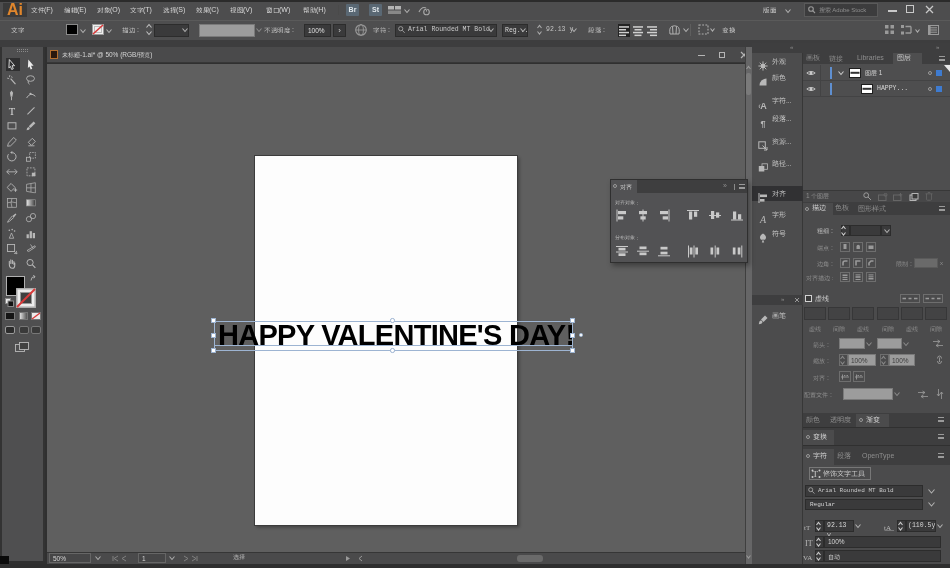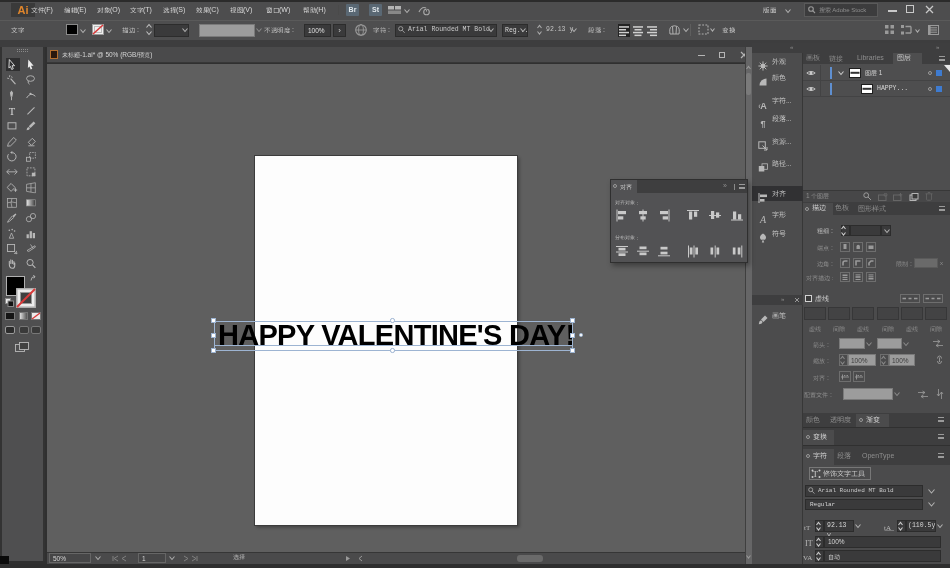--- a/index.html
+++ b/index.html
@@ -95,21 +95,21 @@
       <path id="u9699" d="M48 50H83V58H48ZM48 36H83V44H48ZM74 12C80 17 86 25 88 30L94 27C91 22 85 14 80 9ZM46 68C43 76 38 82 33 87C34 88 37 90 38 91C44 86 50 78 53 70ZM76 71C82 77 88 85 90 90L96 87C94 82 88 74 82 68ZM62 4V30H43C48 26 52 18 56 11L49 10C46 16 41 23 36 28C38 28 40 30 42 30L42 63H62V88C62 89 62 90 60 90C59 90 55 90 51 90C52 92 53 94 53 96C59 96 63 96 66 95C68 94 69 92 69 88V63H90V30H69V4ZM8 8V96H15V15H28C26 22 23 31 20 38C28 46 30 53 30 58C30 61 29 64 27 65C26 66 26 66 24 66C23 66 21 66 18 66C20 68 20 71 20 72C22 73 25 73 27 72C29 72 31 72 32 70C35 68 36 64 36 59C36 52 34 45 27 37C31 29 34 19 37 11L32 8L31 8Z"></path>
       <path id="u9762" d="M39 55H60V66H39ZM39 48V37H60V48ZM39 72H60V84H39ZM6 11V18H44C44 22 43 27 42 30H10V96H18V91H82V96H90V30H49L53 18H94V11ZM18 84V37H32V84ZM82 84H67V37H82Z"></path>
       <path id="u9884" d="M67 38V58C67 69 65 82 41 90C43 92 45 94 46 96C71 86 74 71 74 59V38ZM72 79C79 84 87 91 91 96L96 91C92 86 84 79 78 75ZM9 27C15 31 23 37 28 41H4V48H20V87C20 88 20 89 18 89C17 89 12 89 7 89C8 91 9 94 10 96C16 96 21 96 24 94C27 93 28 91 28 87V48H38C36 53 34 59 33 62L38 64C41 58 44 50 47 42L42 41L41 41H34L36 38C34 37 31 34 27 32C33 26 39 19 44 12L39 8L38 9H6V16H33C30 20 26 25 22 28L13 22ZM50 25V73H57V32H85V73H92V25H72L76 15H96V8H46V15H68C67 18 66 22 65 25Z"></path>
       <path id="u9898" d="M18 26H38V34H18ZM18 14H38V21H18ZM11 8V40H45V8ZM70 35C69 61 67 74 46 80C47 82 49 84 49 85C72 78 75 63 76 35ZM73 69C79 74 87 80 91 85L95 80C91 76 84 70 77 65ZM12 58C12 72 10 84 3 92C5 93 8 95 9 96C12 91 15 85 16 78C25 92 40 94 61 94H94C94 92 95 89 96 87C90 88 66 88 62 88C50 88 40 87 32 84V69H48V64H32V53H50V47H5V53H25V80C22 78 20 74 18 70C18 67 19 62 19 58ZM54 24V66H60V30H84V66H91V24H72C73 22 74 18 76 15H96V9H50V15H68C67 18 66 22 65 24Z"></path>
       <path id="u989c" d="M70 37C70 73 68 85 43 91C44 92 46 95 47 96C74 89 76 75 76 37ZM40 42C34 47 24 52 16 54C18 56 19 58 20 59C30 56 40 51 46 45ZM43 70C37 78 25 84 13 88C15 90 17 92 18 94C31 89 43 82 50 72ZM74 80C80 85 88 92 92 96L96 91C92 87 84 80 78 76ZM54 27V74H60V33H85V74H91V27H72C74 24 75 20 77 16H95V10H51V16H70C69 20 68 24 66 27ZM23 6C24 8 25 11 26 14H7V20H50V14H33C32 11 31 7 29 4ZM42 55C36 62 25 68 15 71C16 66 16 60 16 56V41H49V34H39C41 31 43 27 45 23L39 21C38 25 35 31 33 34H20L25 33C24 29 22 24 19 21L14 23C16 26 18 31 19 34H9V56C9 66 8 82 3 92C5 93 8 95 9 96C12 89 14 80 15 71C17 72 18 75 19 76C30 72 41 66 48 58Z"></path>
       <path id="u9970" d="M43 42V82H50V48H64V96H71V48H85V74C85 75 85 75 84 75C83 75 79 75 75 75C76 77 77 80 77 82C83 82 87 82 89 81C92 79 92 77 92 74V42H71V24H94V17H56C57 13 59 10 60 6L53 4C50 15 45 26 39 34C40 34 44 36 45 37C48 34 51 29 53 24H64V42ZM15 4C13 19 9 34 3 43C5 44 8 46 9 48C12 42 15 34 18 26H32C31 31 29 36 27 40L33 42C36 37 39 28 41 21L36 19L35 20H19C20 15 21 10 22 6ZM17 95V95C19 93 22 90 38 78C38 76 36 73 36 72L24 80V40H17V80C17 85 14 88 13 90C14 91 16 94 17 95Z"></path>
       <path id="u9f50" d="M66 54V96H73V54ZM27 54V65C27 74 25 84 12 90C14 92 17 94 18 96C32 88 34 76 34 66V54ZM67 21C63 27 57 32 50 36C43 32 36 27 32 21ZM44 6C46 8 48 12 49 14H6V21H24C29 28 35 35 43 40C32 45 19 48 4 50C6 51 8 55 8 56C24 54 38 50 50 44C62 50 76 54 92 55C93 53 95 50 96 48C82 47 68 44 58 40C65 35 71 29 76 21H94V14H57C56 11 53 7 51 4Z"></path>
     </defs>
   </svg>
 <div class="abs" style="left:0;top:0;width:950px;height:20px;background:#4d4d4e;border-top:2px solid #2b2b2b"></div>
-<div class="abs" style="left:11px;top:3px;width:24px;height:14px;background:#3a3a3a;color:#e0862c;font-size:11px;font-weight:bold;text-align:center;line-height:14px">Ai</div>
+<div class="abs" style="left:3px;top:3px;width:24px;height:14px;background:#3a3a3a;color:#e0862c;font-size:16px;font-weight:bold;text-align:center;line-height:14px">Ai</div>
 <div class="lbl" style="left:31px;top:6px;color:#dadada;font-size:7px"><svg class="cn " viewBox="0 0 100 100">
       <use href="#u6587"></use>
     </svg><svg class="cn " viewBox="0 0 100 100">
       <use href="#u4ef6"></use>
     </svg>(F)</div>
 <div class="lbl" style="left:64px;top:6px;color:#dadada;font-size:7px"><svg class="cn " viewBox="0 0 100 100">
       <use href="#u7f16"></use>
     </svg><svg class="cn " viewBox="0 0 100 100">
       <use href="#u8f91"></use>
     </svg>(E)</div>

